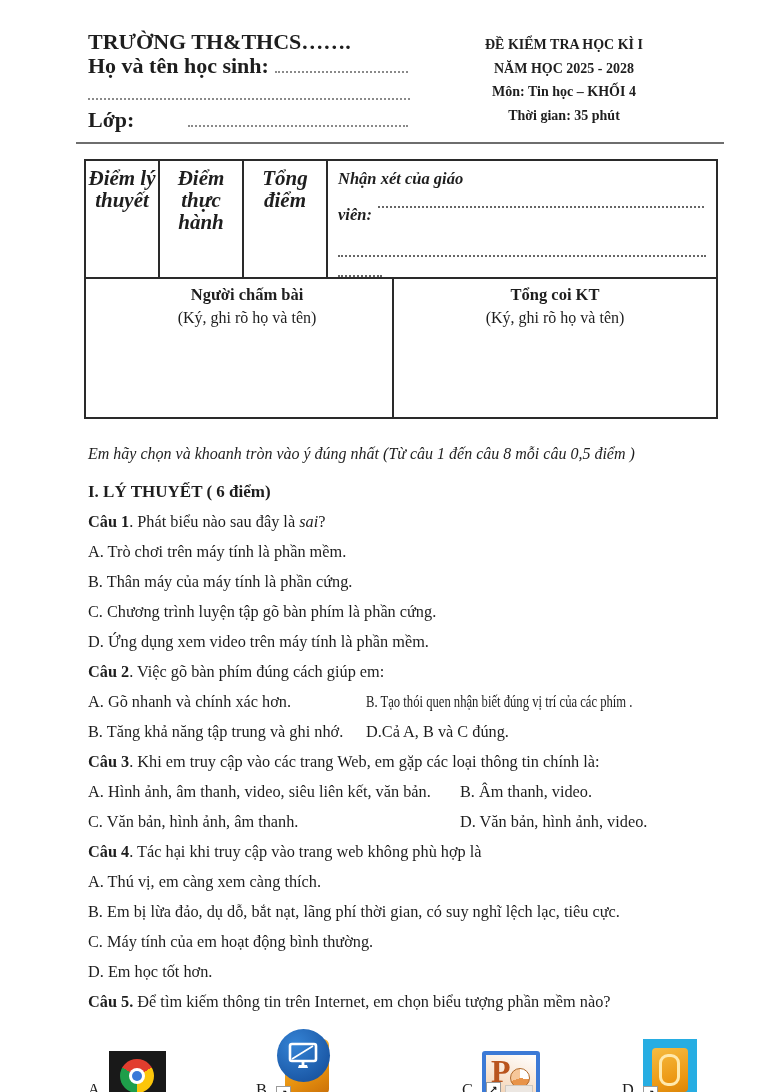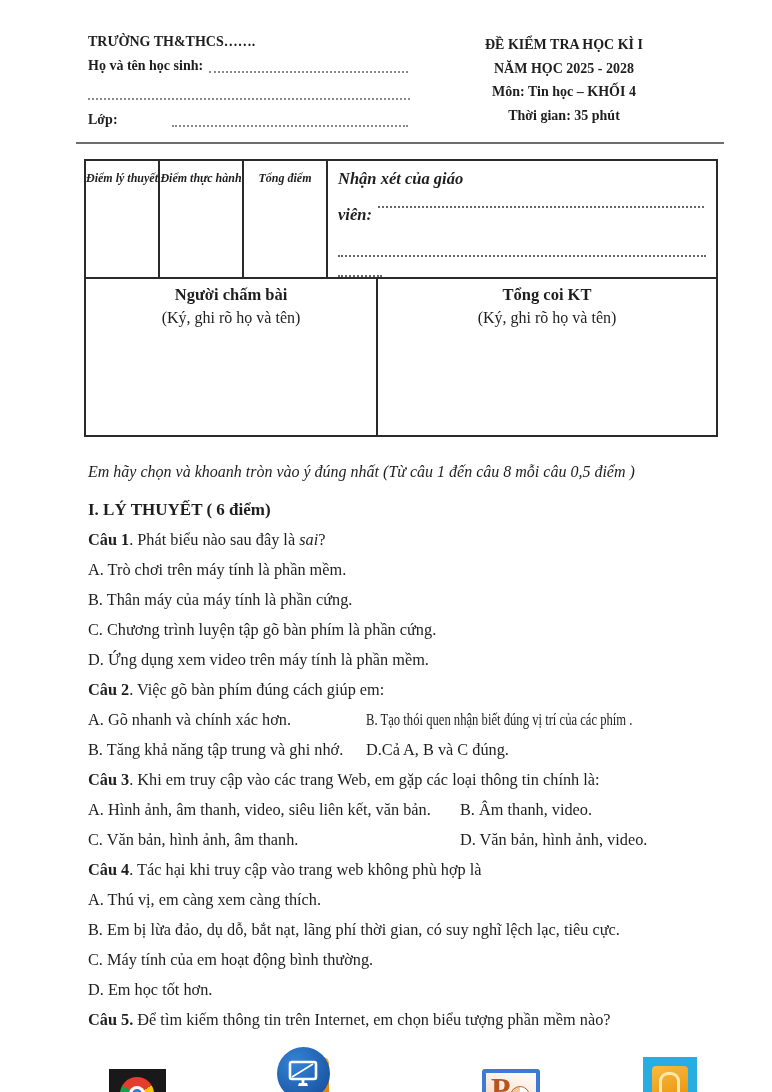--- a/index.html
+++ b/index.html
@@ -5,42 +5,42 @@
   html,body{margin:0;padding:0;}
   body{
     width:772px;height:1092px;background:#ffffff;overflow:hidden;
     font-family:"Liberation Serif","DejaVu Serif",serif;color:#1e1e1e;
   }
   .page{position:relative;width:772px;height:1092px;}
   .content{padding:30px 58px 0 88px;}
 
   
   .hdr{display:flex;justify-content:space-between;}
-  .hdr-left{width:322px;font-weight:bold;font-size:14px;}
+  .hdr-left{width:322px;font-weight:bold;font-size:22px;}
   .hline{display:flex;align-items:flex-end;line-height:24px;}
   .dotfill{flex:1;border-bottom:2px dotted #8a8a8a;margin:0 2px 5px 6px;height:1px;}
   .dotline-full{border-bottom:2px dotted #8a8a8a;height:14px;margin-top:6px;}
   .hline.lop{margin-top:8px;gap:48px;}
   .hdr-right{width:300px;text-align:center;font-weight:bold;font-size:14px;line-height:23.5px;padding-top:3px;}
 
   .rule{border-top:2px solid #6e6e6e;margin:10px -10px 0 -12px;}
 
   
   .stable{margin:15px 0 0 -4px;width:630px;border:2px solid #2a2a2a;}
   .trow1{display:flex;height:116px;border-bottom:2px solid #2a2a2a;}
   .tc{border-right:2px solid #2a2a2a;box-sizing:border-box;}
-  .tc.hdrcell{font-weight:bold;font-style:italic;font-size:12px;text-align:center;padding-top:6px;line-height:22px;}
+  .tc.hdrcell{font-weight:bold;font-style:italic;font-size:21px;text-align:center;padding-top:6px;line-height:22px;}
   .c1{width:74px;}.c2{width:84px;}.c3{width:84px;}
   .c4{flex:1;border-right:none;padding:8px 10px 0 10px;text-align:left;border-radius:14px;}
   .cmt1{font-weight:bold;font-style:italic;font-size:16.5px;}
   .cmt2{display:flex;margin-top:16px;font-weight:bold;font-style:italic;font-size:16.5px;}
   .cmt2 .dotfill{border-bottom:2px dotted #666;margin-bottom:3px;}
   .cmt3{border-bottom:2px dotted #666;height:16px;margin-top:14px;}
   .cmt4{border-bottom:2px dotted #666;height:14px;width:44px;margin-top:4px;}
-  .trow2{display:flex;height:156px;}
+  .trow2{display:flex;height:138px;padding-left:16px;}
   .tc-sign{box-sizing:border-box;text-align:center;padding-top:4px;}
   .tc-grader{width:292px;border-right:2px solid #2a2a2a;}
   .tc-proctor{flex:1;}
   .sign-title{font-weight:bold;font-size:16.5px;line-height:24px;}
   .sign-sub{font-size:16px;line-height:22px;}
 
   
   .instruction{font-style:italic;font-size:16px;margin-top:24px;line-height:22px;}
   .sect{font-weight:bold;font-size:17px;margin-top:12px;line-height:30px;}
   .q{font-size:16.3px;line-height:30px;margin:0;}

